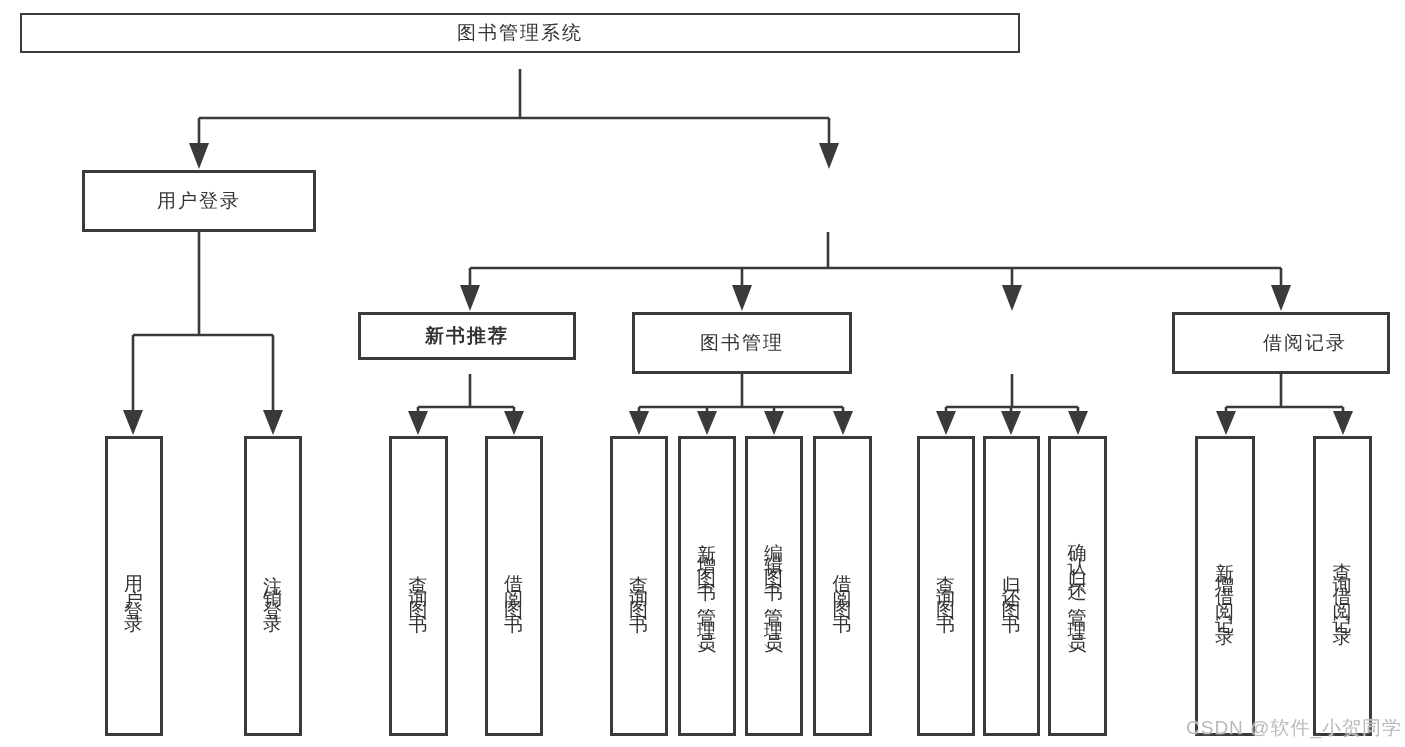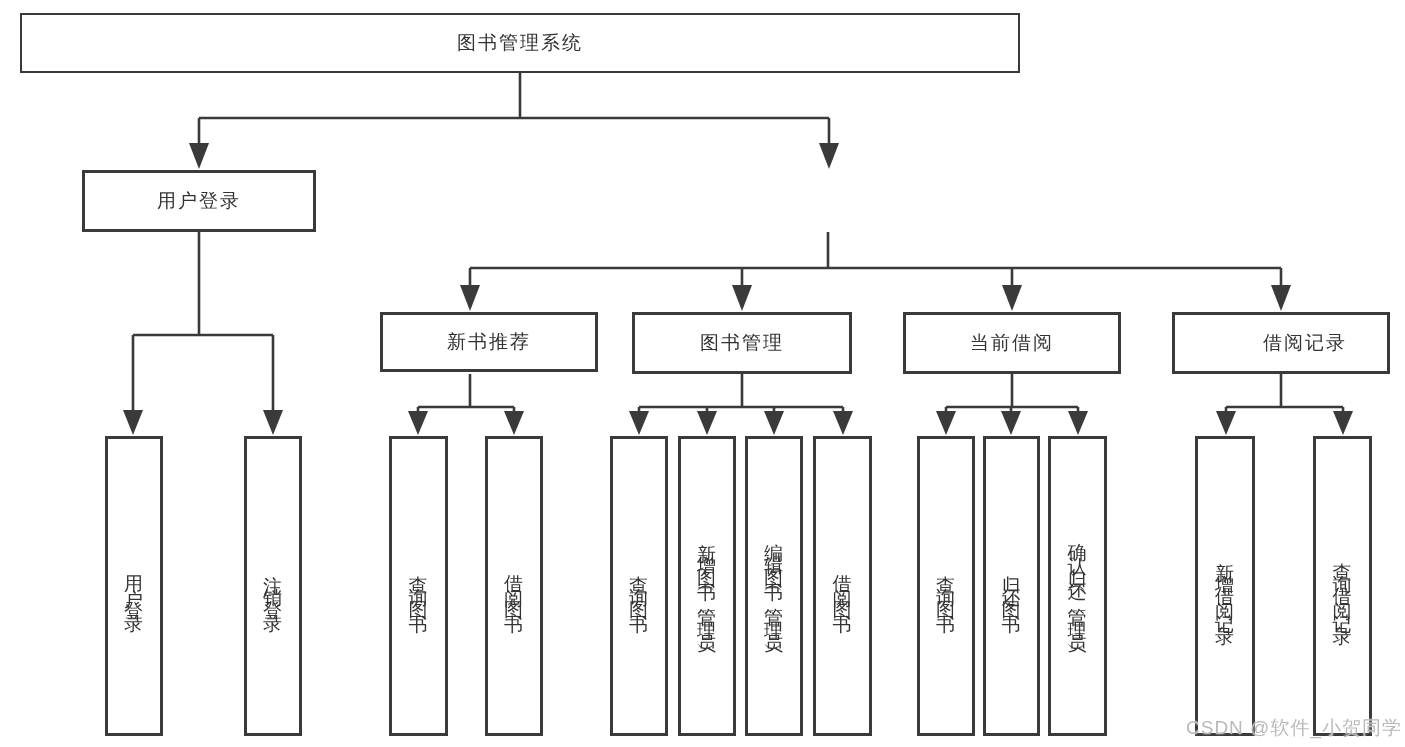--- a/index.html
+++ b/index.html
@@ -100,27 +100,26 @@
       <path class="arw" d="M1078 435 l-10 -24 h20 z"></path>
     </g>
 
     <g>
       <path class="ln" d="M1281 374 V407 M1226 407 H1343 M1226 407 V416 M1343 407 V416"></path>
       <path class="arw" d="M1226 435 l-10 -24 h20 z"></path>
       <path class="arw" d="M1343 435 l-10 -24 h20 z"></path>
     </g>
   </svg>
 
-  <div class="node root" style="left:20px;top:13px;width:1000px;height:60px;">图书管理系统</div>
+  <div class="node root" style="left:20px;top:13px;width:1000px;height:40px;">图书管理系统</div>
 
   <div class="node" style="left:82px;top:170px;width:234px;height:62px;">用户登录</div>
 
-  <div class="node" style="left:380px;top:312px;width:218px;height:60px;">新书推荐</div>
+  <div class="node" style="left:358px;top:312px;width:218px;height:48px;font-weight:bold;">新书推荐</div>
   <div class="node" style="left:632px;top:312px;width:220px;height:62px;">图书管理</div>
-  <div class="node" style="left:903px;top:312px;width:218px;height:62px;">当前借阅</div>
   <div class="node" style="left:1172px;top:312px;width:218px;height:62px;padding-left:48px;">借阅记录</div>
 
   <div class="leaf" style="left:105px;top:436px;width:58px;height:300px;">用户登录</div>
   <div class="leaf" style="left:244px;top:436px;width:58px;height:300px;">注销登录</div>
 
   <div class="leaf" style="left:389px;top:436px;width:59px;height:300px;">查询图书</div>
   <div class="leaf" style="left:485px;top:436px;width:58px;height:300px;">借阅图书</div>
 
   <div class="leaf" style="left:610px;top:436px;width:58px;height:300px;">查询图书</div>
   <div class="leaf" style="left:678px;top:436px;width:58px;height:300px;">新增图书（管理员）</div>

